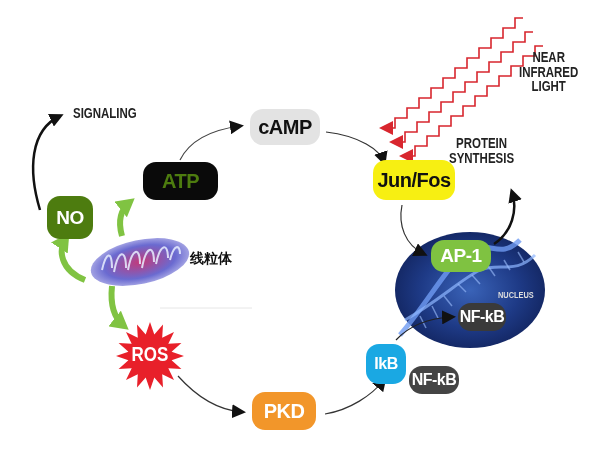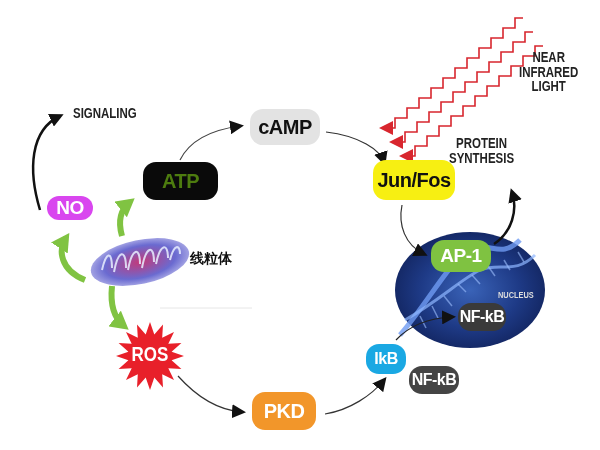--- a/index.html
+++ b/index.html
@@ -4,27 +4,27 @@
 <style>
   html, body { margin:0; padding:0; background:#ffffff; }
   body { width:600px; height:450px; position:relative; overflow:hidden; font-family:"Liberation Sans", sans-serif; }
   #stage { position:absolute; left:0; top:0; width:600px; height:450px; }
   .node {
     position:absolute; display:flex; align-items:center; justify-content:center;
     border-radius:13px; font-family:"Liberation Sans", sans-serif; font-weight:bold;
     font-stretch:condensed; letter-spacing:-0.5px; box-sizing:border-box;
   }
   .lbl { position:absolute; font-family:"Liberation Sans", sans-serif; font-weight:bold; color:#222; text-align:center; line-height:1.05; transform:scaleX(0.82); transform-origin:left top; }
-  #n-no { left:47px; top:196px; width:46px; height:24px; background:#d946ef; color:#fff; font-size:19px; }
+  #n-no { left:47px; top:196px; width:46px; height:43px; background:#4d7c0f; color:#fff; font-size:19px; }
   #n-atp { left:143px; top:162px; width:75px; height:38px; background:#0a0a0a; color:#4d7c0f; font-size:20px; }
   #n-camp { left:250px; top:109px; width:70px; height:36px; background:#e3e3e3; color:#111; font-size:20px; }
   #n-junfos { left:335px; top:160px; width:82px; height:40px; background:#f7ef12; color:#111; font-size:20px;margin-left:38px; }
   #n-ap1 { left:431px; top:240px; width:60px; height:32px; background:#7fc241; color:#fff; font-size:19px; }
   #n-nfkb-in { left:458px; top:303px; width:48px; height:28px; background:#3a3a3a; color:#fff; font-size:16px; }
-  #n-ikb { left:366px; top:344px; width:40px; height:30px; background:#1aa8e3; color:#fff; font-size:16px; }
+  #n-ikb { left:366px; top:344px; width:40px; height:40px; background:#1aa8e3; color:#fff; font-size:16px; }
   #n-nfkb-out { left:409px; top:366px; width:50px; height:28px; background:#444; color:#fff; font-size:16px; }
   #n-pkd { left:252px; top:392px; width:64px; height:38px; background:#f2962a; color:#fff; font-size:20px; }
   #l-signaling { left:73px; top:106px; font-size:14px; }
   #l-nir { left:519px; top:50px; font-size:14px; }
   #l-protein { left:449px; top:136px; font-size:14px; }
   #l-nucleus { left:498px; top:291px; font-size:9px; color:#ddd; }
   #l-mito { left:190px; top:251px; font-size:14px; color:#111; transform:none; font-family:"DejaVu Sans", sans-serif; }
   #l-ros { position:absolute; left:118px; top:343px; width:64px; text-align:center; color:#fff; font-weight:bold; font-size:20px; transform:scaleX(0.85); }
 </style>
 </head>

